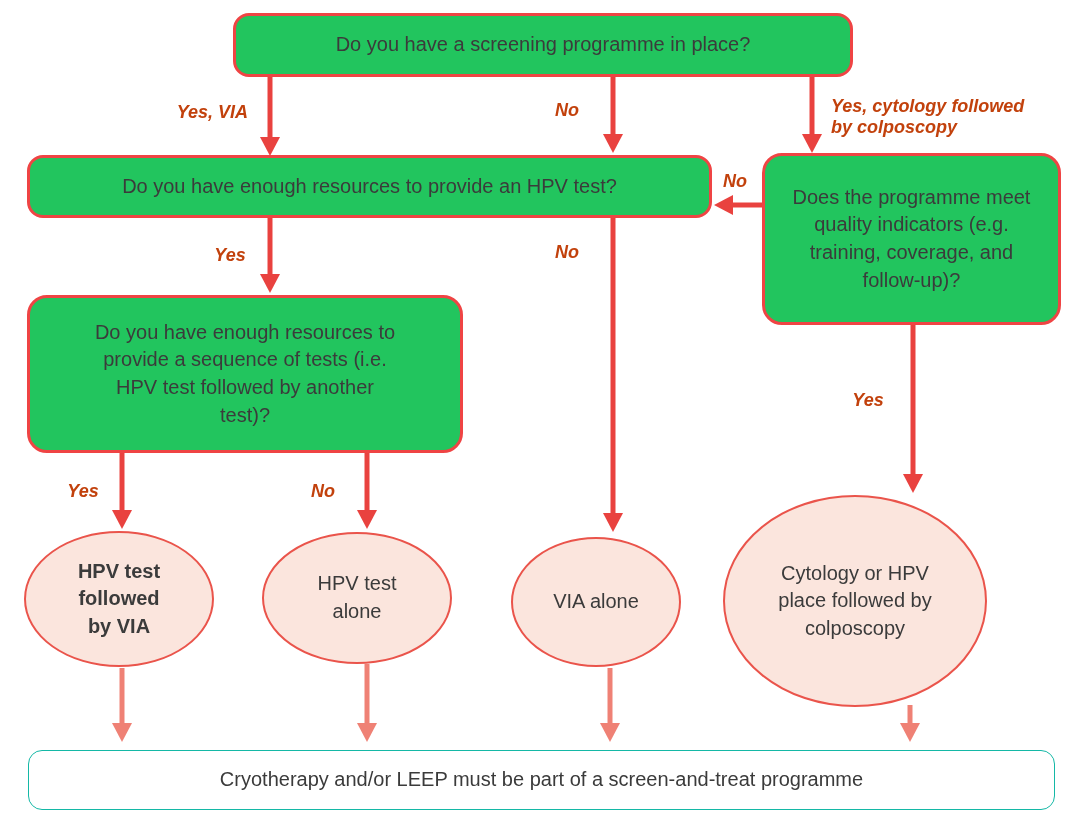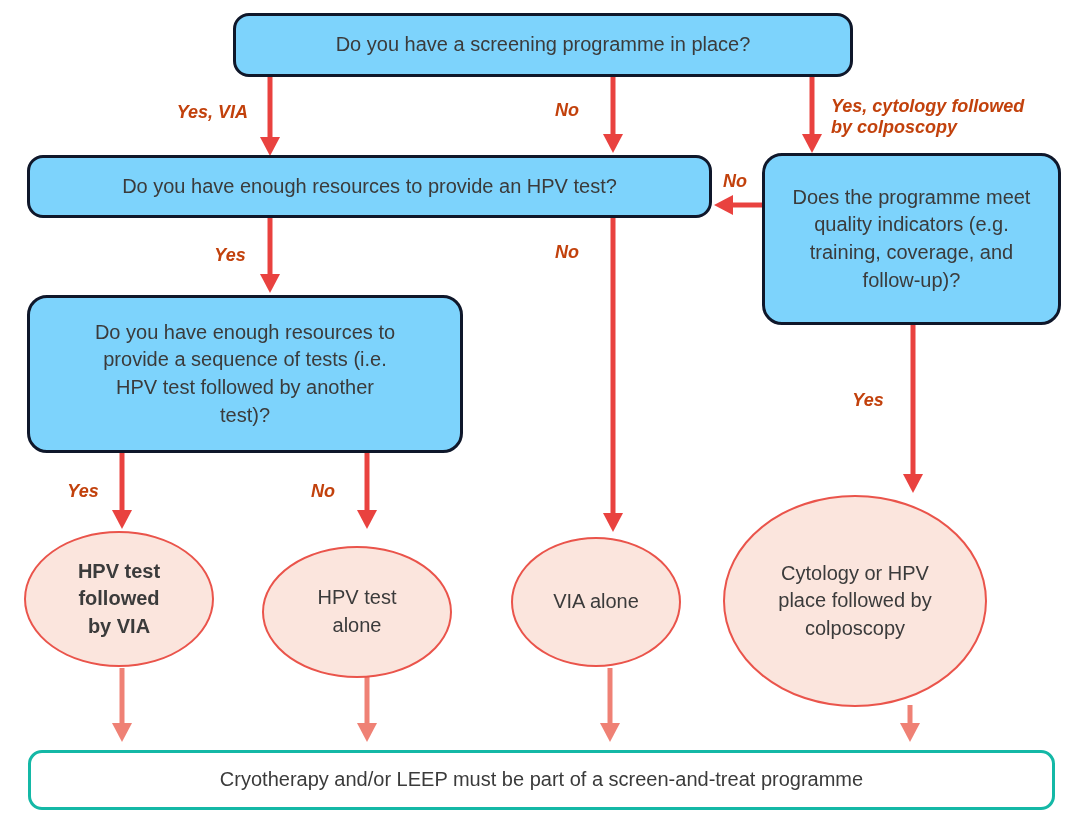--- a/index.html
+++ b/index.html
@@ -13,33 +13,33 @@
   }
   .arrows{position:absolute;left:0;top:0;width:1080px;height:821px;z-index:1;}
   .node{
     position:absolute;z-index:2;
     display:flex;align-items:center;justify-content:center;
     text-align:center;
     font-size:20px;line-height:1.38;color:#3b3b3b;
     box-sizing:border-box;
   }
   .rect{
-    background:#7dd3fc;
-    border:3px solid #0f172a;
+    background:#22c55e;
+    border:3px solid #ef4444;
   }
   .r16{border-radius:16px;}
   .r20{border-radius:20px;}
   .ellipse{
     background:#fbe5dd;
     border:2px solid #ea544b;
     border-radius:50%;
   }
   .final{
     background:#ffffff;
-    border:3px solid #14b8a6;
+    border:1px solid #14b8a6;
     border-radius:14px;
   }
   .edge-label{
     position:absolute;z-index:3;
     font-size:18px;font-weight:700;font-style:italic;
     color:#c2410c;line-height:1.15;
     white-space:nowrap;
   }
   .edge-label.wrap{white-space:normal;}
   .inner{display:inline-block;}
@@ -123,21 +123,21 @@
   </div>
 
   <div class="node rect r20" style="left:27px;top:295px;width:436px;height:158px;padding:10px 64px;">
     <span class="inner">Do you have enough resources to provide a sequence of tests (i.e. HPV test followed by another test)?</span>
   </div>
 
   <div class="node ellipse" style="left:24px;top:531px;width:190px;height:136px;padding:0 44px;font-weight:bold;">
     <span class="inner">HPV test followed by VIA</span>
   </div>
 
-  <div class="node ellipse" style="left:262px;top:546px;width:190px;height:132px;padding:0 44px;">
+  <div class="node ellipse" style="left:262px;top:532px;width:190px;height:132px;padding:0 44px;">
     <span class="inner">HPV test alone</span>
   </div>
 
   <div class="node ellipse" style="left:511px;top:537px;width:170px;height:130px;padding:0 30px;">
     <span class="inner">VIA alone</span>
   </div>
 
   <div class="node ellipse" style="left:723px;top:495px;width:264px;height:212px;padding:0 48px;">
     <span class="inner">Cytology or HPV place followed by colposcopy</span>
   </div>

